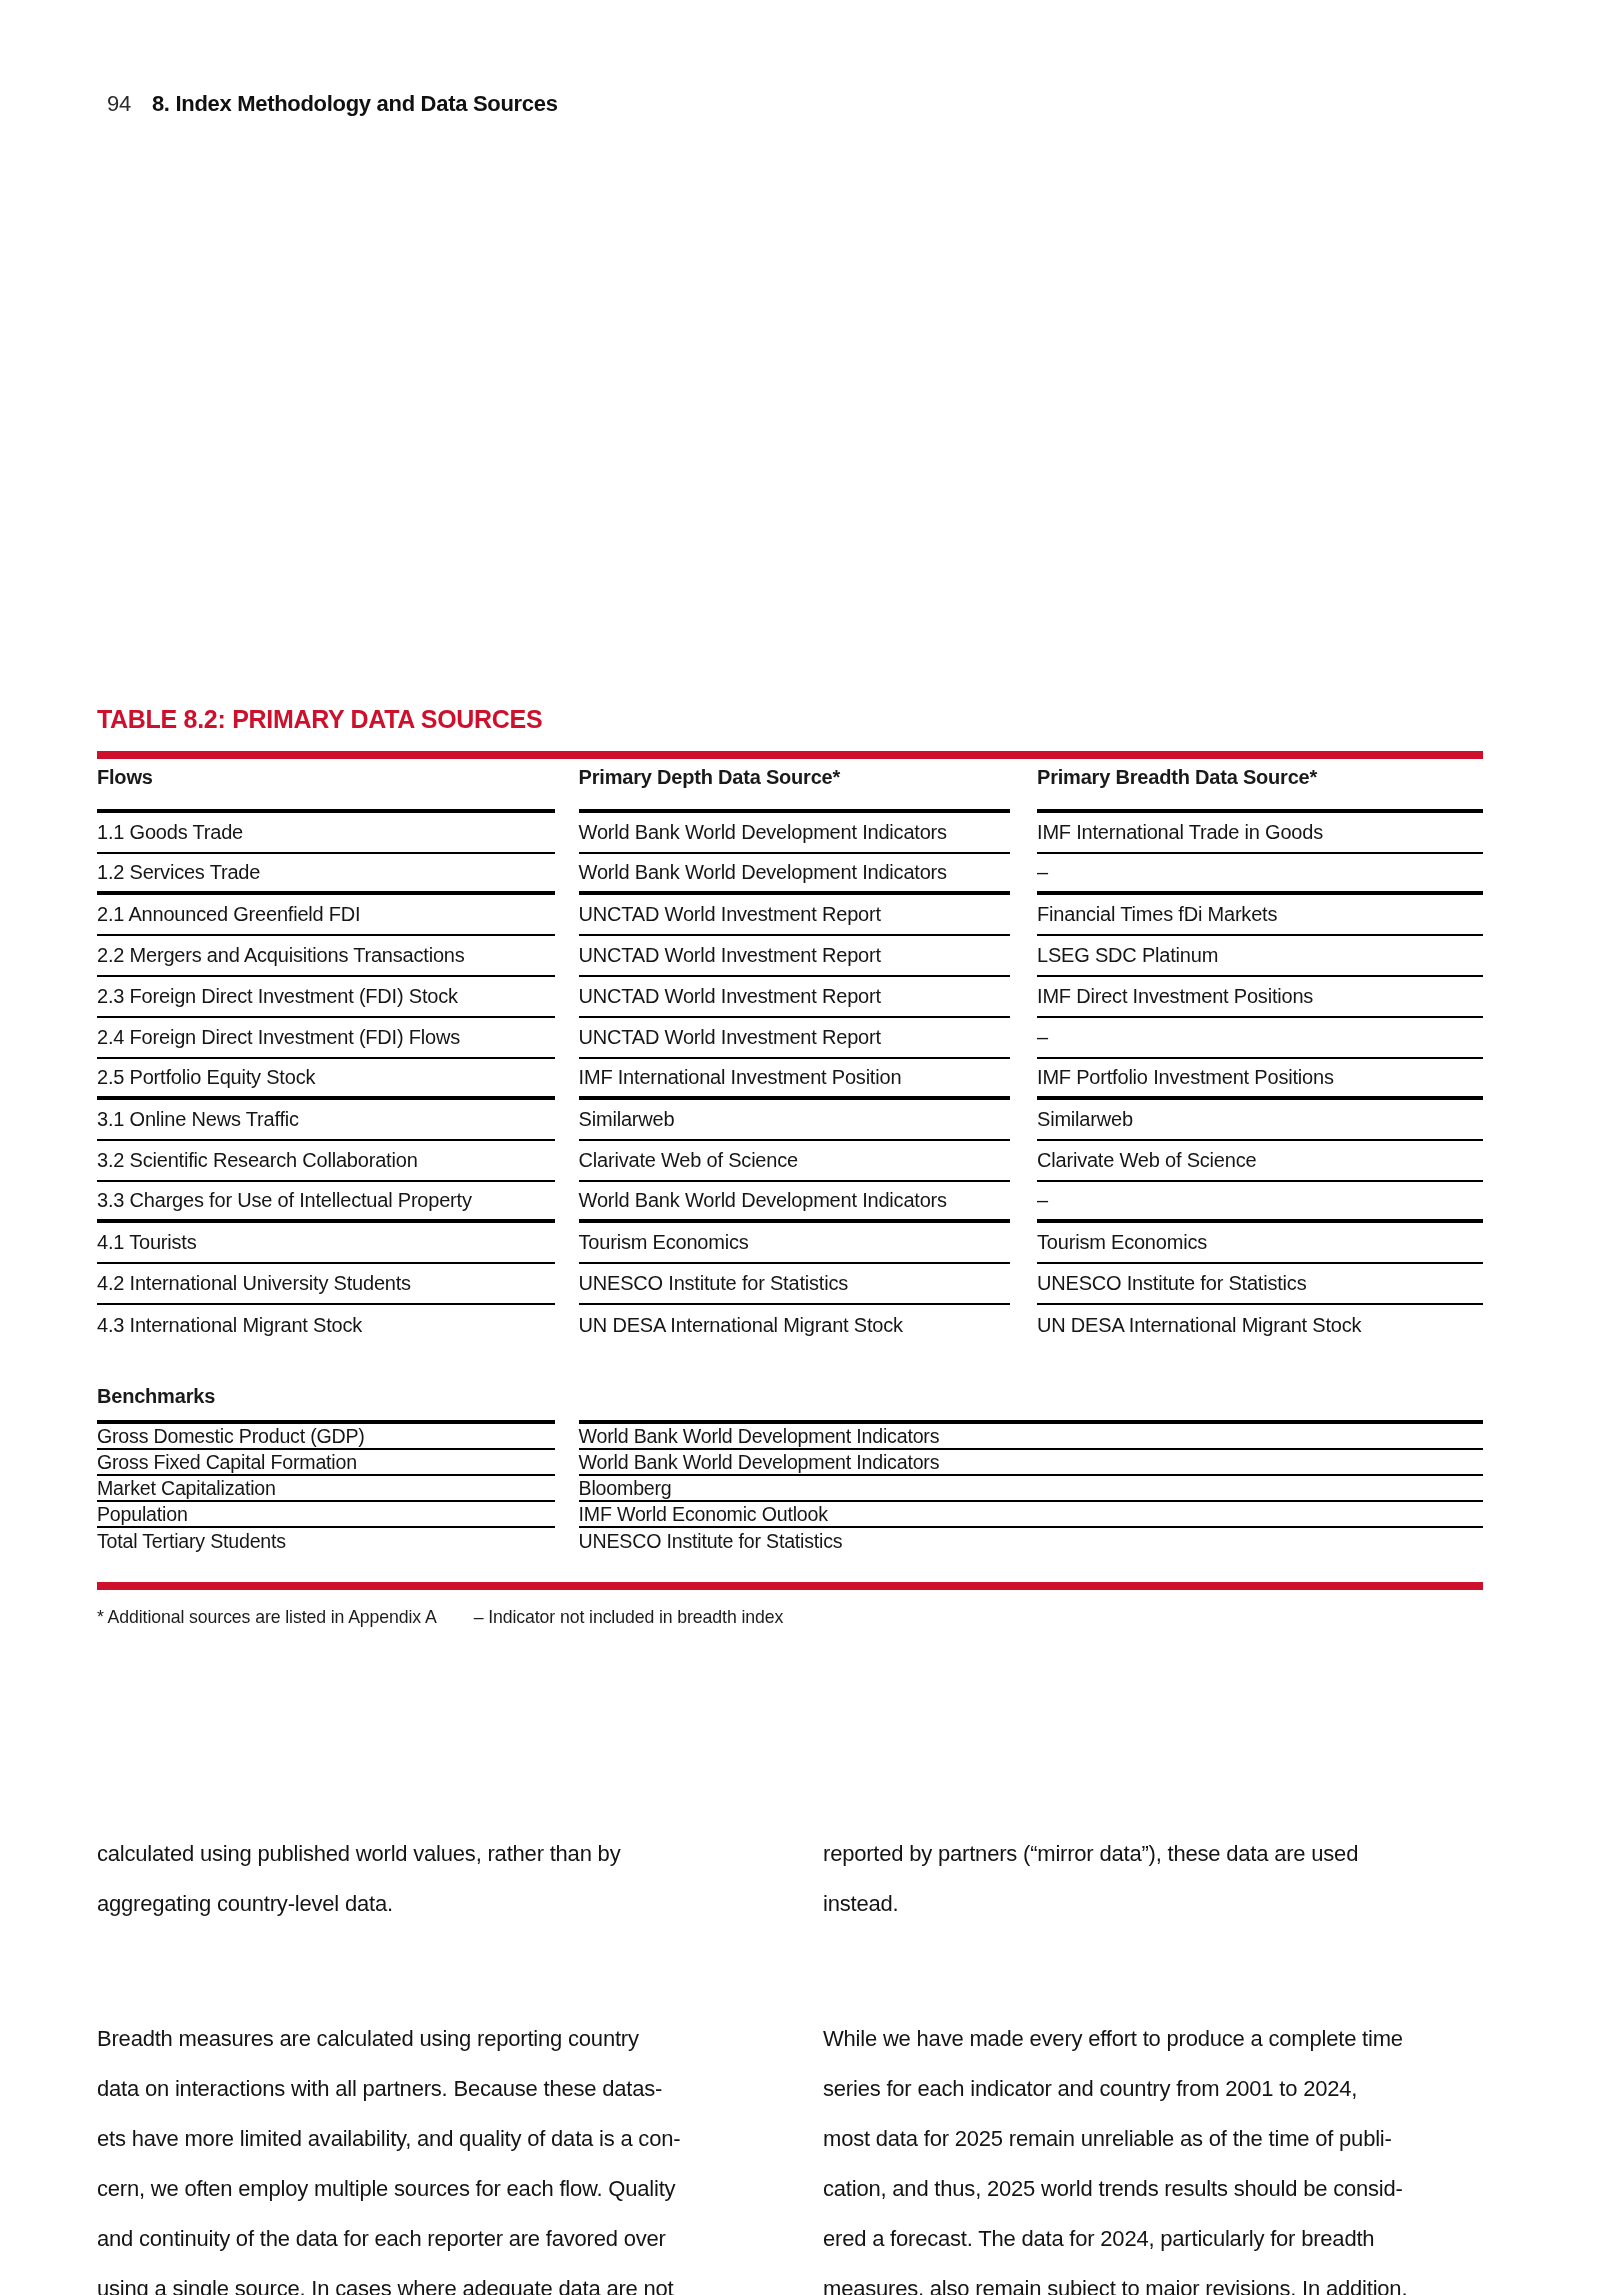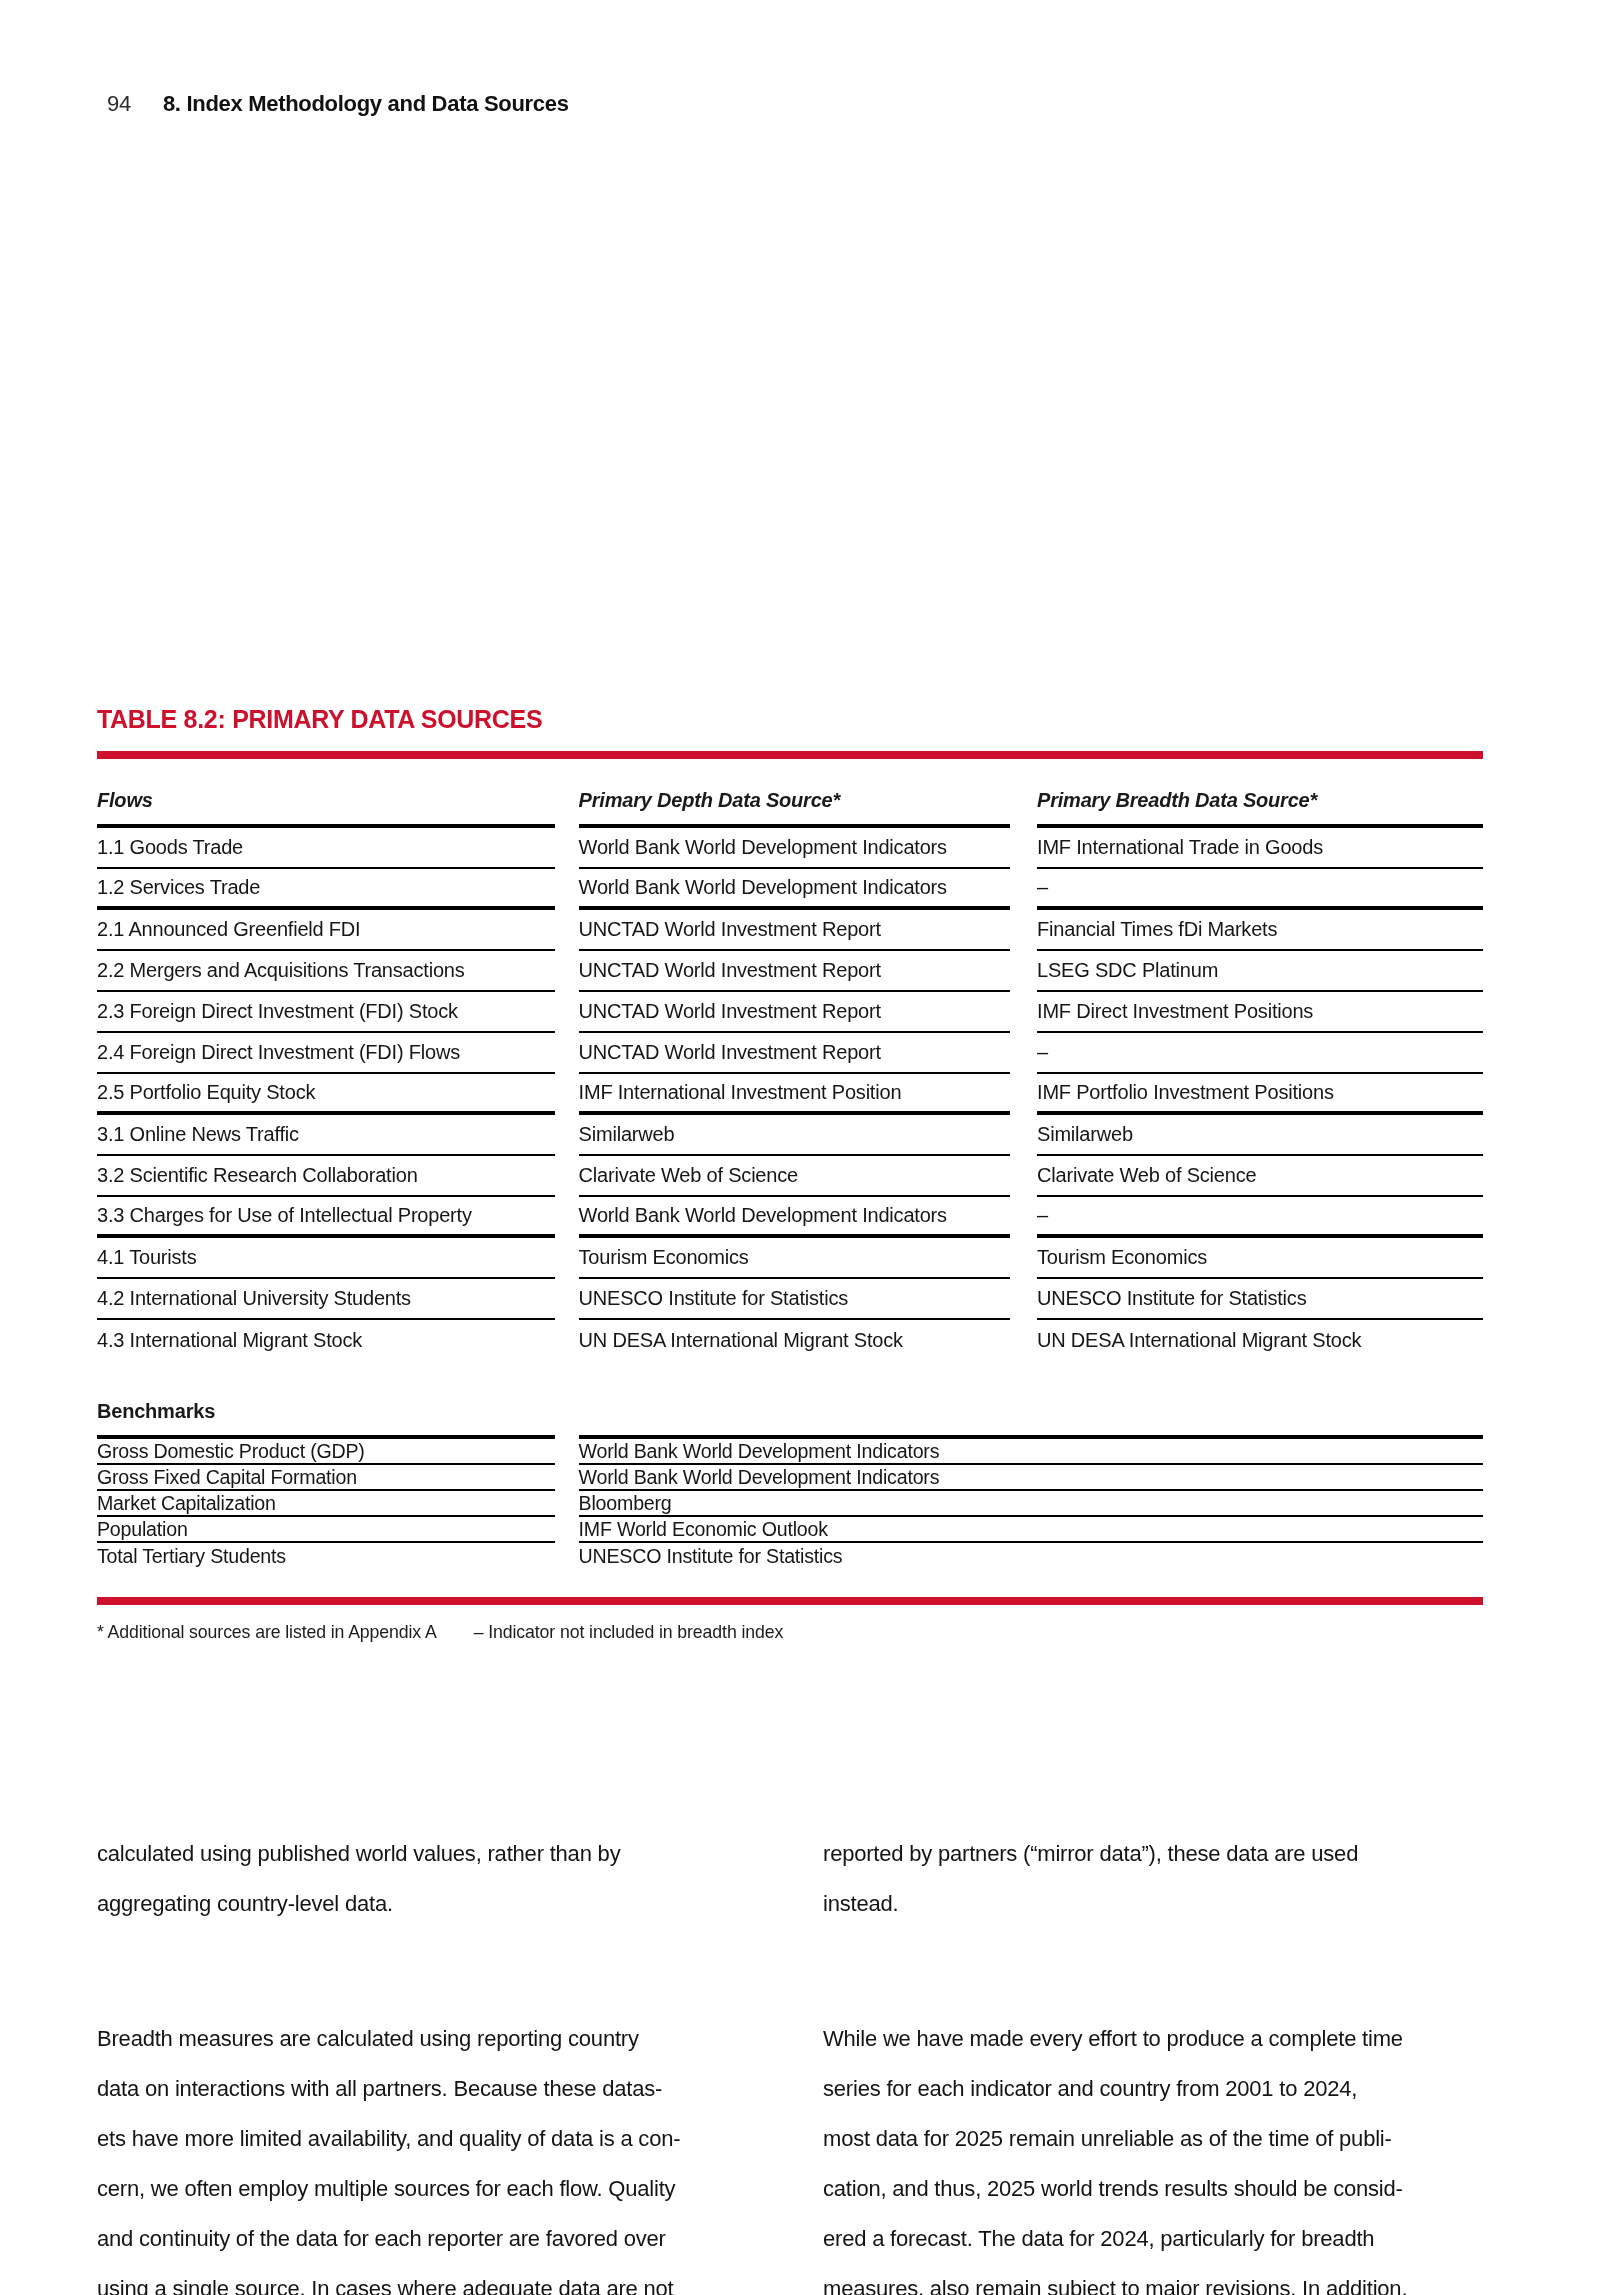--- a/index.html
+++ b/index.html
@@ -7,21 +7,21 @@
     position:relative;
     width:1623px;height:2295px;
     background:#ffffff;
     font-family:"Liberation Sans", sans-serif;
     color:#1a1a1a;
     overflow:hidden;
   }
   
   .running-header{
     position:absolute;top:92px;left:107px;
-    display:flex;align-items:baseline;gap:32px;
+    display:flex;align-items:baseline;gap:21px;
     font-size:22px;line-height:23.6px;
   }
   .page-number{font-weight:400;color:#2b2b2b;letter-spacing:-0.3px;}
   .chapter-title{font-weight:700;color:#111;letter-spacing:-0.3px;}
 
   
   .table-block{position:absolute;top:705px;left:97px;width:1386px;}
   .table-title{
     font-size:25px;line-height:29px;font-weight:700;
     letter-spacing:-0.3px;
@@ -30,24 +30,24 @@
   .rule-red.bottom{margin-top:27.5px;}
 
   .frow{display:flex;}
   .c1{width:458px;margin-right:23.6px;}
   .c2{width:431px;margin-right:27.5px;}
   .c3{width:446px;}
   .b1{width:458px;margin-right:23.6px;}
   .b2{width:904px;}
 
   .head-row .cell{
-    height:69px;box-sizing:border-box;
-    display:flex;align-items:flex-end;padding-bottom:12px;
+    height:54px;box-sizing:border-box;
+    display:flex;align-items:flex-end;padding-bottom:20px;
     border-bottom:4.6px solid #000;
-    font-size:20px;font-weight:700;letter-spacing:-0.2px;font-style:italic;
+    font-size:20px;font-weight:700;letter-spacing:-0.2px;
   }
   .data-row .cell{
     height:41px;box-sizing:border-box;
     display:flex;align-items:center;
     border-bottom:2px solid #000;
     font-size:20px;font-weight:400;letter-spacing:-0.2px;color:#161616;
   }
   .data-row.group-end .cell{border-bottom-width:4.6px;}
   .data-row.no-rule .cell{border-bottom:none;}
 

